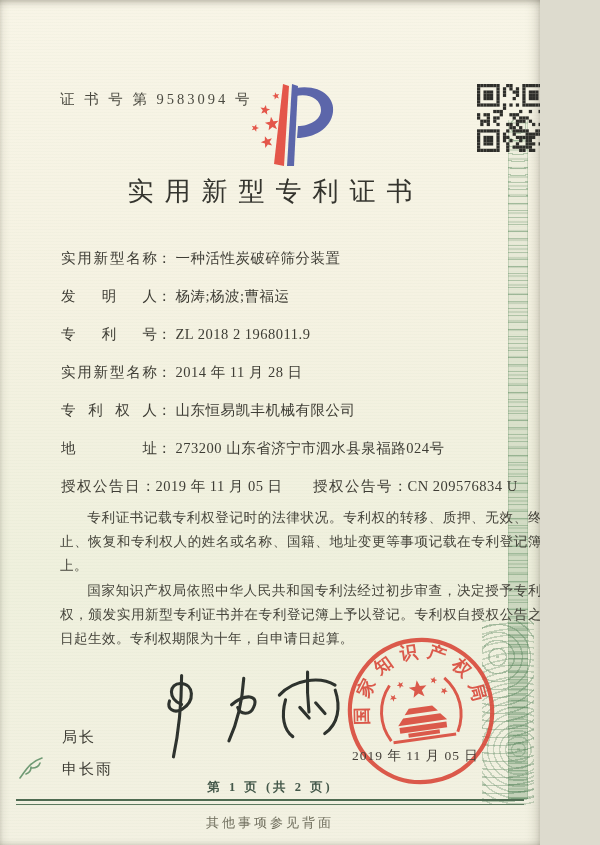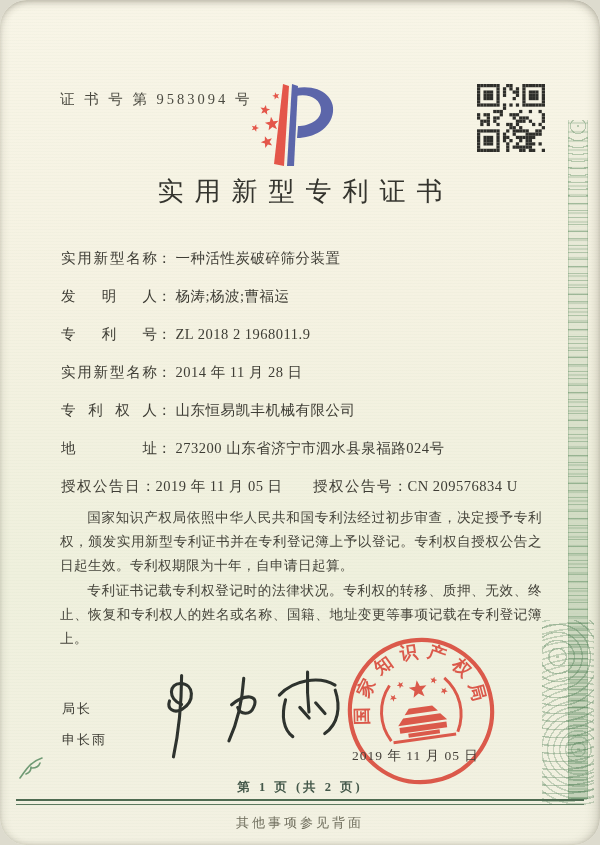--- a/index.html
+++ b/index.html
@@ -2,30 +2,29 @@
 <html><head>
 <meta charset="utf-8">
 <style>
   html,body{margin:0;padding:0;}
   body{
     width:600px;height:845px;
     font-family:"Liberation Serif","DejaVu Serif",serif;
     background:#dddbce;
   }
   .page{
-    position:relative;width:600px;height:845px;overflow:hidden;
+    position:relative;width:540px;height:845px;overflow:hidden;
     background:
       repeating-linear-gradient(0deg, rgba(110,150,110,0.028) 0 1px, rgba(0,0,0,0) 1px 3px),
       linear-gradient(180deg,#f8f5e7 0%,#f5f2e2 35%,#eff0dd 68%,#f3f1e2 100%);
     box-shadow:
       inset 0 7px 10px -7px rgba(60,55,40,.45),
       inset 7px 0 12px -9px rgba(60,55,40,.30),
       inset -9px 0 14px -9px rgba(60,55,40,.35),
       inset 0 -5px 9px -7px rgba(60,55,40,.30);
-    border-radius: 27px;
   }
   .cert-no{
     position:absolute;left:60px;top:90px;
     font-size:14.5px;letter-spacing:3px;color:#4b4a41;white-space:nowrap;
   }
   .logo{position:absolute;left:243px;top:76px;}
   .qr{position:absolute;left:477px;top:84px;}
   .title{
     position:absolute;left:0;top:174px;width:100%;
     text-align:center;font-size:26px;font-weight:400;color:#34342e;
@@ -38,21 +37,21 @@
   .f-value{letter-spacing:.5px;}
   .grant-row{display:flex;}
   .grant-left{width:252px;white-space:nowrap;}
   .grant-right{white-space:nowrap;}
   .g-label{letter-spacing:1.5px;margin-top:6px;}
   .paras{
     position:absolute;left:60px;top:506px;width:482px;
     font-size:13.6px;line-height:1.78;color:#45443b;text-align:justify;
   }
   .paras p{margin:0;text-indent:2em;letter-spacing:.4px;}
-  .signer{position:absolute;left:62px;top:700px;font-size:13px;color:#3c3b33;letter-spacing:2px;}
+  .signer{position:absolute;left:62px;top:728px;font-size:15px;color:#3c3b33;letter-spacing:2px;}
   .signer div{margin-bottom:13px;}
   .signature{position:absolute;left:148px;top:668px;transform:rotate(-2deg);}
   .seal{position:absolute;left:342px;top:632px;transform:rotate(-8deg);opacity:.9;}
   .seal-date{
     position:absolute;left:352px;top:747px;width:160px;
     font-size:13.5px;color:#433f38;letter-spacing:1px;white-space:nowrap;
   }
   .page-no{
     position:absolute;left:0;top:779px;width:100%;text-align:center;
     font-size:12.5px;color:#44584a;letter-spacing:3px;font-weight:bold;
@@ -343,22 +342,22 @@
       <span class="grant-left">
         <span class="g-label">授权公告日</span><span>：</span><span class="f-value">2019 年 11 月 05 日</span>
       </span>
       <span class="grant-right">
         <span class="g-label">授权公告号</span><span>：</span><span class="f-value">CN 209576834 U</span>
       </span>
     </div>
   </div>
 
   <div class="paras">
+    <p>专利证书记载专利权登记时的法律状况。专利权的转移、质押、无效、终止、恢复和专利权人的姓名或名称、国籍、地址变更等事项记载在专利登记簿上。</p>
     <p>国家知识产权局依照中华人民共和国专利法经过初步审查，决定授予专利权，颁发实用新型专利证书并在专利登记簿上予以登记。专利权自授权公告之日起生效。专利权期限为十年，自申请日起算。</p>
-    <p>专利证书记载专利权登记时的法律状况。专利权的转移、质押、无效、终止、恢复和专利权人的姓名或名称、国籍、地址变更等事项记载在专利登记簿上。</p>
   </div>
 
   <div class="signer">
     <div>局长</div>
     <div>申长雨</div>
   </div>
 
   <svg class="signature" width="210" height="92" viewBox="0 0 210 92">
     <g fill="none" stroke="#2e332e" stroke-width="3.1" stroke-linecap="round">
       <path d="M34,34 C20,28 22,12 34,13 C47,14 48,31 34,39 C26,43 19,38 22,30"></path>

